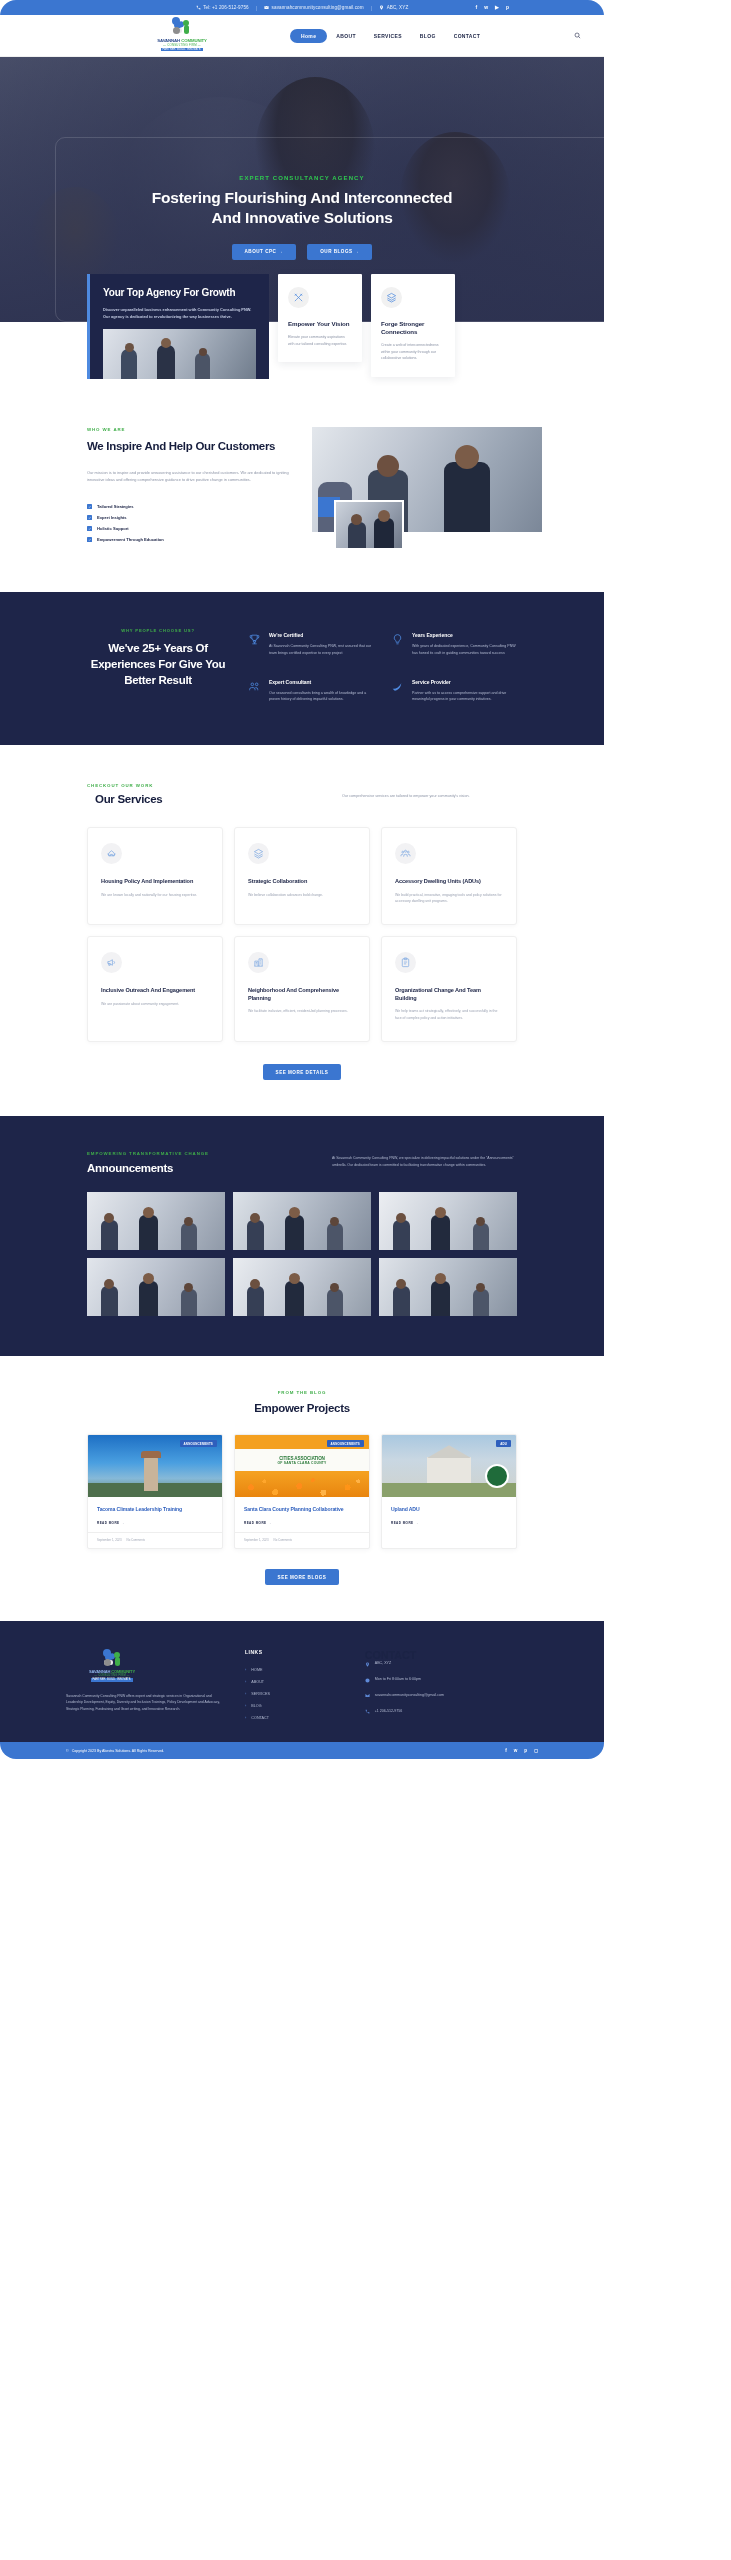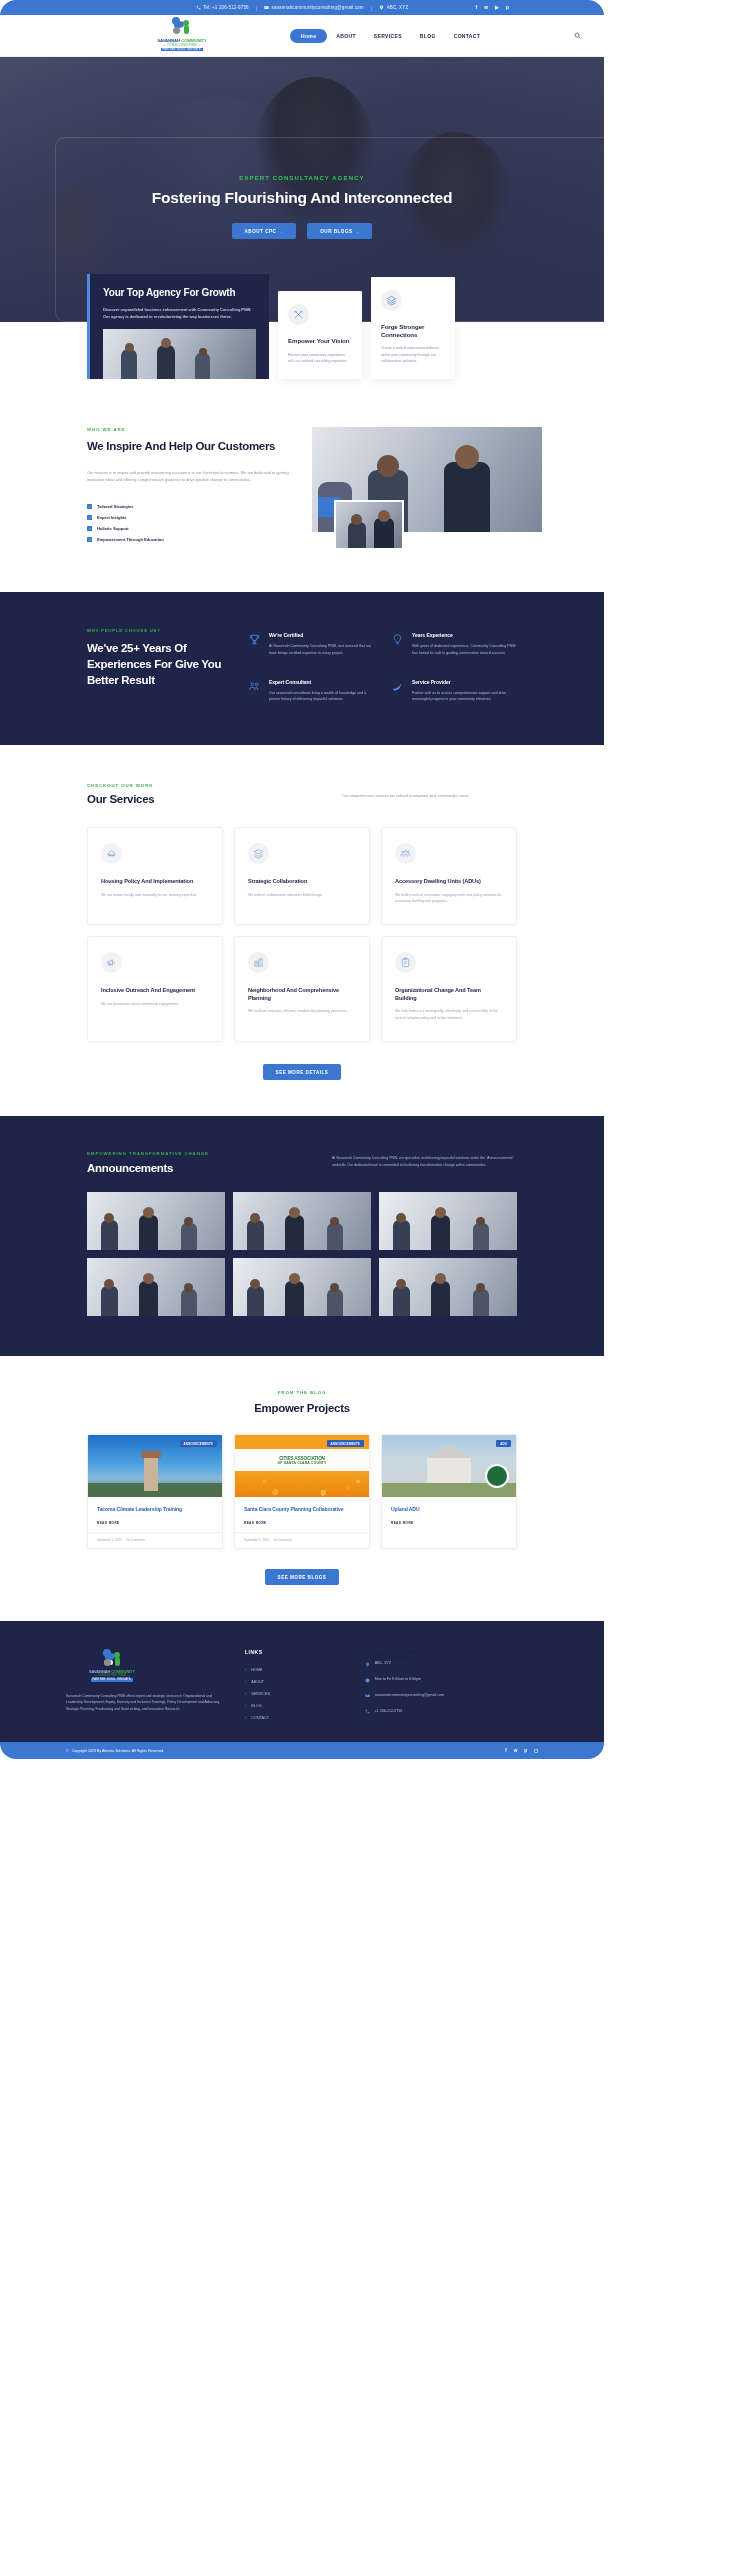--- a/index.html
+++ b/index.html
@@ -60,21 +60,21 @@
   .hero-overlay{position:absolute;inset:0;background:linear-gradient(180deg,rgba(42,47,78,.55) 0%,rgba(42,47,78,.72) 55%,rgba(42,47,78,.85) 100%);}
   .hero-content{position:relative;z-index:3;text-align:center;padding-top:118px;}
   .hero-eyebrow{color:#2fc94f;font-size:6px;font-weight:bold;letter-spacing:1.1px;margin-bottom:7px;}
   .hero-title{color:#fff;font-size:15.5px;font-weight:bold;line-height:1.32;letter-spacing:-.2px;}
   .hero-btns{margin-top:15px;display:flex;gap:11px;justify-content:center;}
   .btn{background:#3b76d0;color:#fff;font-size:4.6px;font-weight:bold;letter-spacing:.5px;
     padding:5.5px 13px;border:none;border-radius:2px;cursor:pointer;font-family:inherit;white-space:nowrap;}
   .hero-card-frame{position:absolute;left:55px;top:80px;width:620px;height:185px;border:1px solid rgba(255,255,255,.14);border-radius:10px;z-index:2;}
 
   
-  .features{position:relative;margin-top:-48px;z-index:9;padding:0 87px 0 87px;display:flex;gap:9px;align-items:flex-end;}
+  .features{position:relative;margin-top:-48px;z-index:9;padding:0 87px 0 87px;display:flex;gap:9px;align-items:flex-start;}
   .fcard-dark{width:182px;background:#1e2549;border-left:3px solid #4e8ae0;padding:13px 13px 0 13px;color:#fff;}
   .fcard-dark h3{font-size:10px;line-height:1.28;font-weight:bold;letter-spacing:-.2px;}
   .fcard-dark p{font-size:3.9px;line-height:1.75;color:#c3cbe2;margin-top:7px;font-weight:bold;}
   .fcard-img{margin-top:9px;height:50px;width:100%;position:relative;overflow:hidden;background:#cfd4dc;}
   .fi-bg{position:absolute;inset:0;background:linear-gradient(120deg,#dfe3ea 0%,#b9c1cd 40%,#8e99a8 75%,#707c8c 100%);}
   .fi-p1{position:absolute;width:16px;height:30px;left:18px;bottom:0;background:#3e4a60;border-radius:7px 7px 0 0;}
   .fi-p1:after{content:"";position:absolute;width:9px;height:9px;border-radius:50%;background:#6b5243;left:3.5px;top:-6px;}
   .fi-p2{position:absolute;width:18px;height:34px;left:54px;bottom:0;background:#2a3246;border-radius:7px 7px 0 0;}
   .fi-p2:after{content:"";position:absolute;width:10px;height:10px;border-radius:50%;background:#7a5d49;left:4px;top:-7px;}
   .fi-p3{position:absolute;width:15px;height:26px;left:92px;bottom:0;background:#4b5466;border-radius:6px 6px 0 0;}
@@ -110,35 +110,35 @@
     background:linear-gradient(130deg,#cdd3dc 0%,#9aa3b2 55%,#6e7888 100%);}
   .ww-sub .q{position:absolute;bottom:0;border-radius:6px 6px 0 0;}
   .ww-sub .qa{width:18px;height:26px;left:12px;background:#323b4f;}
   .ww-sub .qa:after{content:"";position:absolute;width:11px;height:11px;border-radius:50%;background:#6a4e3e;left:3.5px;top:-8px;}
   .ww-sub .qb{width:20px;height:30px;left:38px;background:#1f2739;}
   .ww-sub .qb:after{content:"";position:absolute;width:12px;height:12px;border-radius:50%;background:#7a5b47;left:4px;top:-8px;}
   .ww-accent{position:absolute;left:16px;top:70px;width:22px;height:20px;background:#3b76d0;}
 
   
   .why{background:#1e2549;padding:36px 87px 42px 87px;display:flex;gap:18px;}
-  .why-left{width:142px;}
+  .why-left{width:142px;text-align:center;}
   .why-eyebrow{color:#3fae49;font-size:4.2px;font-weight:bold;letter-spacing:.8px;margin-bottom:8px;}
   .why-left h2{color:#fff;font-size:11.5px;font-weight:bold;line-height:1.38;letter-spacing:-.3px;}
   .why-grid{flex:1;display:grid;grid-template-columns:1fr 1fr;gap:22px 16px;padding-top:4px;}
   .why-item{display:flex;gap:8px;}
   .why-ico{width:14px;flex-shrink:0;display:flex;justify-content:center;padding-top:1px;}
   .why-ico svg{width:13px;height:13px;}
   .why-item h5{color:#fff;font-size:5px;font-weight:bold;margin-bottom:5px;letter-spacing:-.05px;}
   .why-item p{color:#b3bbd2;font-size:3.6px;line-height:1.85;}
 
   
   .services{padding:38px 87px 36px 87px;background:#fff;}
   .svc-head{display:flex;justify-content:space-between;align-items:flex-start;margin-bottom:22px;}
   .svc-head-left .eyebrow{margin-bottom:5px;}
-  .svc-head-left h2{font-size:11.5px;font-weight:bold;color:#161d3d;letter-spacing:-.3px;}
+  .svc-head-left h2{font-size:11.5px;font-weight:bold;color:#161d3d;letter-spacing:-.3px;margin-left:8px;}
   .svc-head-right{width:175px;font-size:3.7px;line-height:1.85;color:#8b93a5;padding-top:10px;}
   .svc-grid{display:grid;grid-template-columns:repeat(3,1fr);gap:11px;}
   .svc-card{background:#fff;border:1px solid #efefef;border-radius:3px;padding:15px 13px 20px 13px;min-height:92px;box-shadow:0 1px 4px rgba(20,30,60,.04);}
   .svc-card .ico-circle{width:21px;height:21px;border-radius:50%;background:#f2f2f4;display:flex;align-items:center;justify-content:center;margin-bottom:14px;}
   .svc-card .ico-circle svg{width:11px;height:11px;}
   .svc-card h4{font-size:5.6px;font-weight:bold;line-height:1.34;color:#1b2345;letter-spacing:-.1px;}
   .svc-card p{font-size:3.5px;line-height:1.85;color:#9aa1b1;margin-top:6px;}
   .svc-cta{display:flex;justify-content:center;margin-top:22px;}
 
   
@@ -297,20 +297,21 @@
       <div class="hero-fig hf2"></div>
         <div class="hero-fig hf3"></div>
         <div class="hero-fig hf4"></div>
     </div>
     <div class="hero-overlay"></div>
     <div class="hero-card-frame"></div>
     <div class="hero-content">
       <div class="hero-eyebrow">EXPERT CONSULTANCY AGENCY</div>
       <div class="hero-title">
         <div>Fostering Flourishing And Interconnected</div>
+        <div>And Innovative Solutions</div>
       </div>
       <div class="hero-btns">
         <button class="btn">ABOUT CPC →</button>
         <button class="btn">OUR BLOGS →</button>
       </div>
     </div>
   </div>
 
   <div class="features">
     <div class="fcard-dark">

